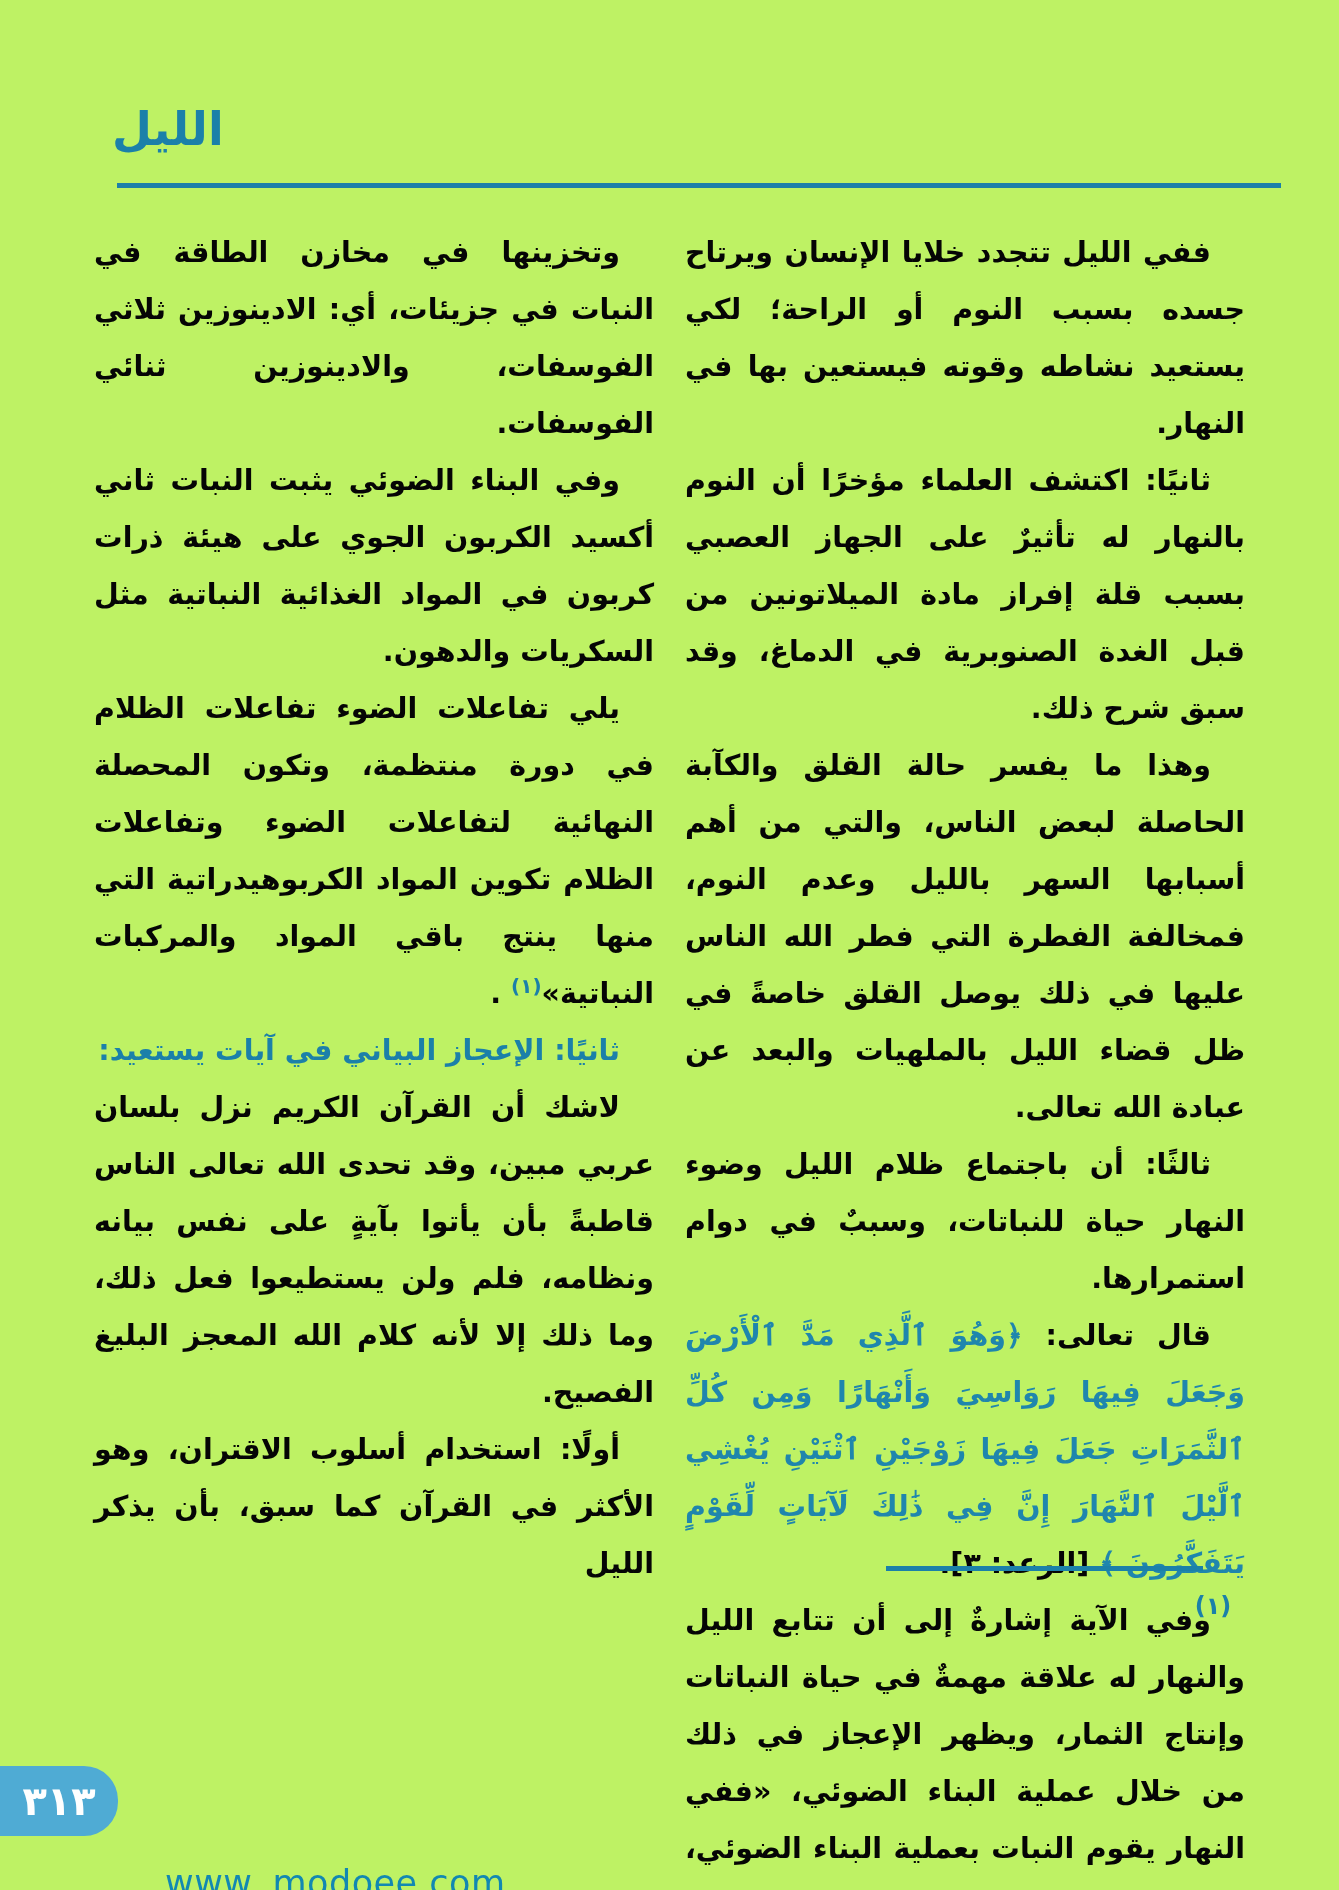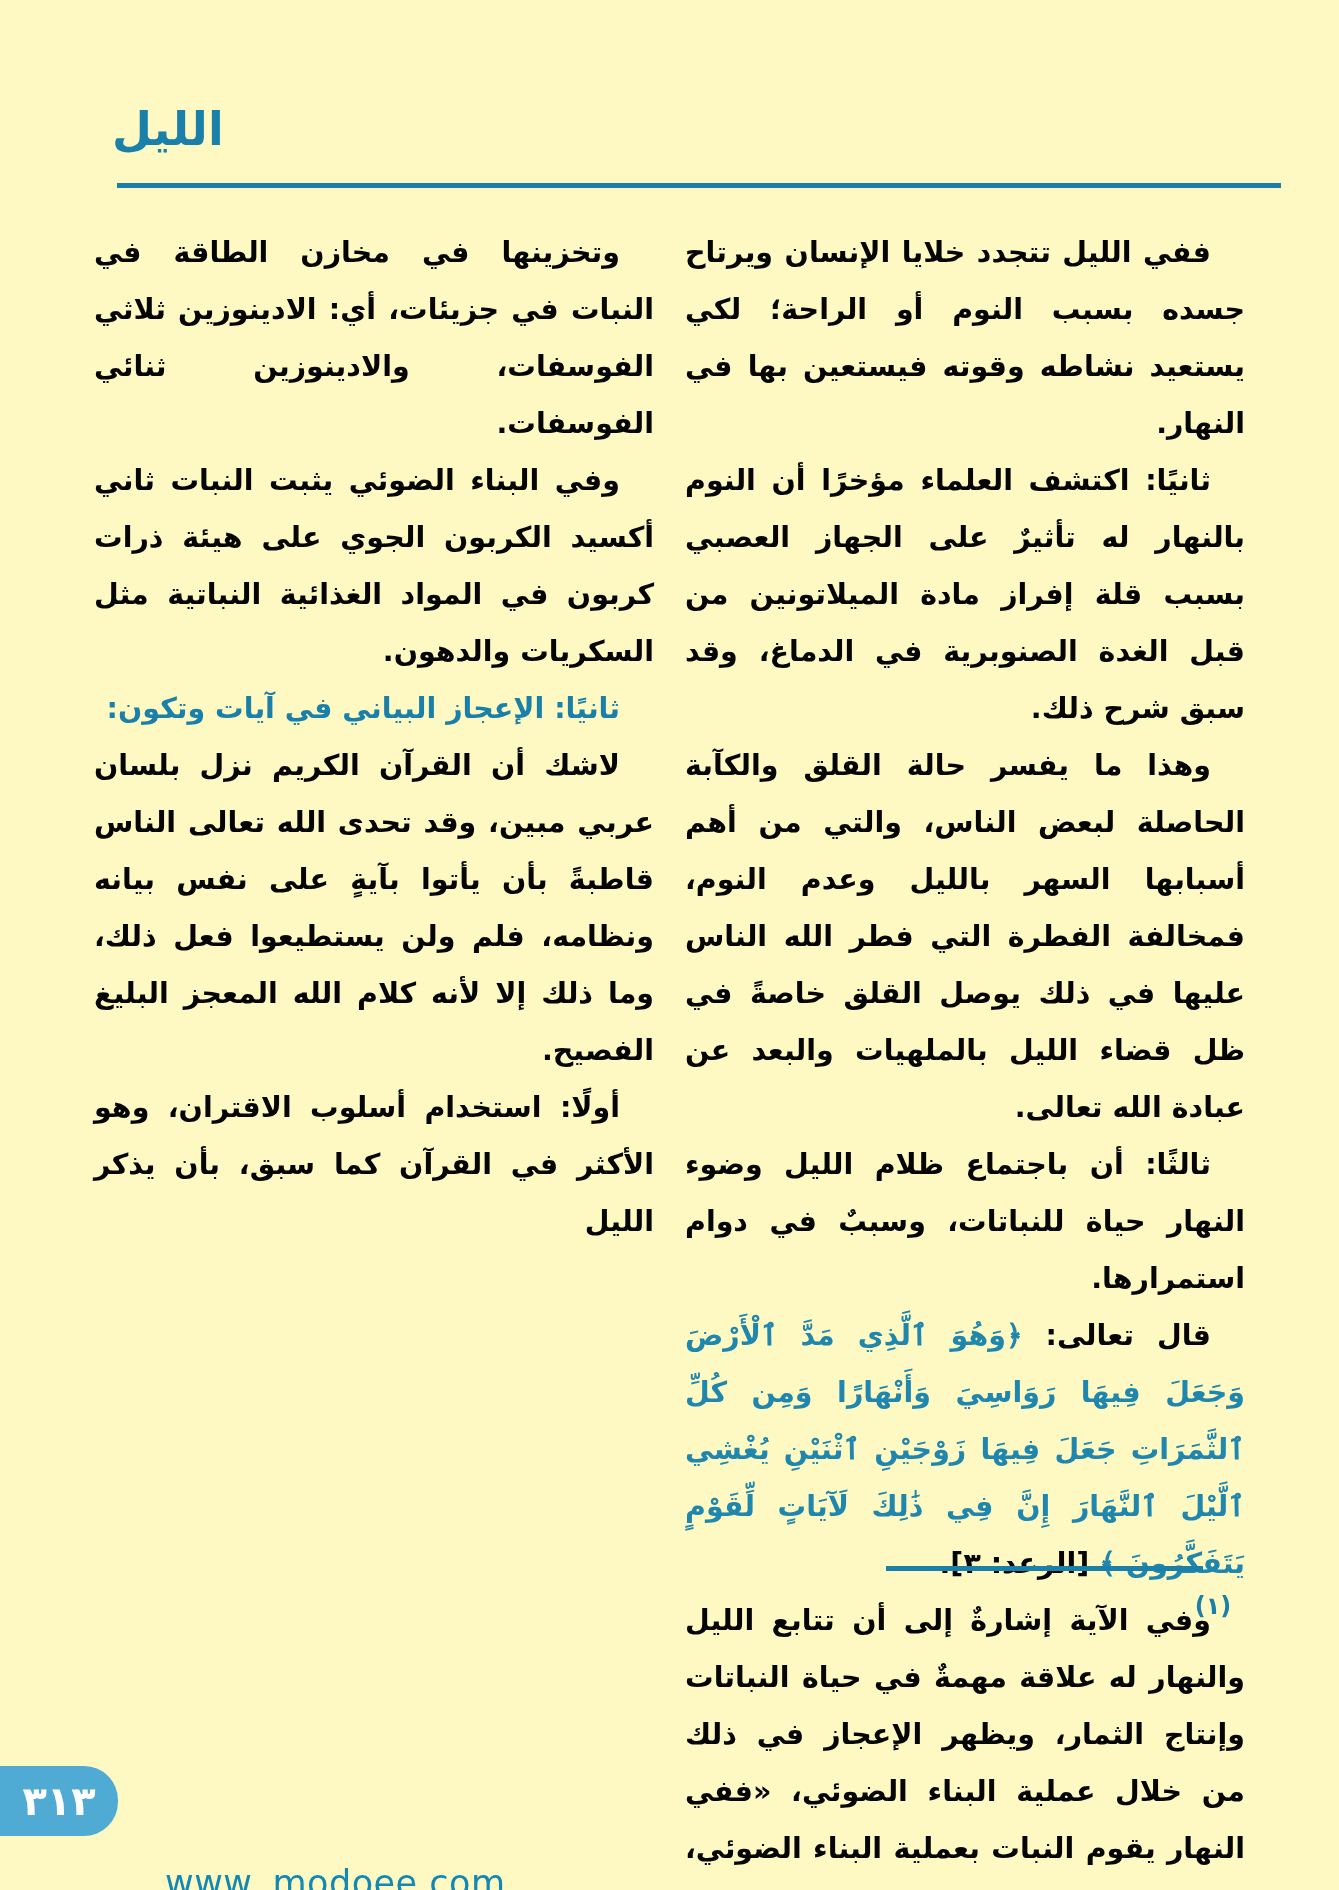--- a/index.html
+++ b/index.html
@@ -1,19 +1,19 @@
 <!DOCTYPE html>
 <html lang="ar" dir="rtl"><head>
 <meta charset="utf-8">
 <style>
   html,body { margin:0; padding:0; background:#ffffff; }
   .page {
     position:relative;
     width:1339px; height:1890px;
-    background:#fef9c3;
+    background:#bef264;
     overflow:hidden;
     font-family:"DejaVu Sans", sans-serif;
     direction:rtl;
   }
   
   .chapter-title {
     position:absolute; left:112px; top:102px;
     font-size:46px; font-weight:700; color:#1b80a9;
     line-height:1.2;
   }
@@ -89,21 +89,22 @@
       <p><span>ثانيًا: اكتشف العلماء مؤخرًا أن النوم بالنهار له تأثيرٌ على الجهاز العصبي بسبب قلة إفراز مادة الميلاتونين من قبل الغدة الصنوبرية في الدماغ، وقد سبق شرح ذلك.</span></p>
       <p><span>وهذا ما يفسر حالة القلق والكآبة الحاصلة لبعض الناس، والتي من أهم أسبابها السهر بالليل وعدم النوم، فمخالفة الفطرة التي فطر الله الناس عليها في ذلك يوصل القلق خاصةً في ظل قضاء الليل بالملهيات والبعد عن عبادة الله تعالى.</span></p>
       <p><span>ثالثًا: أن باجتماع ظلام الليل وضوء النهار حياة للنباتات، وسببٌ في دوام استمرارها.</span></p>
       <p class="verse-p"><span>قال تعالى: </span><span class="quran">﴿وَهُوَ ٱلَّذِي مَدَّ ٱلْأَرْضَ وَجَعَلَ فِيهَا رَوَاسِيَ وَأَنْهَارًا وَمِن كُلِّ ٱلثَّمَرَاتِ جَعَلَ فِيهَا زَوْجَيْنِ ٱثْنَيْنِ يُغْشِي ٱلَّيْلَ ٱلنَّهَارَ إِنَّ فِي ذَٰلِكَ لَآيَاتٍ لِّقَوْمٍ يَتَفَكَّرُونَ ﴾</span><span class="verse-ref"> [الرعد: ٣].</span></p>
       <p><span>وفي الآية إشارةٌ إلى أن تتابع الليل والنهار له علاقة مهمةٌ في حياة النباتات وإنتاج الثمار، ويظهر الإعجاز في ذلك من خلال عملية البناء الضوئي، «ففي النهار يقوم النبات بعملية البناء الضوئي، وبها يستطيع النبات تحويل الطاقة الضوئية للنهار إلى طاقة كيماوية مخزنة في الروابط بين جزيئات المواد الغذائية الناتجة في النبات،</span></p>
     </div>
 
     <div class="col">
       <p><span>وتخزينها في مخازن الطاقة في النبات في جزيئات، أي: الادينوزين ثلاثي الفوسفات، والادينوزين ثنائي الفوسفات.</span></p>
       <p><span>وفي البناء الضوئي يثبت النبات ثاني أكسيد الكربون الجوي على هيئة ذرات كربون في المواد الغذائية النباتية مثل السكريات والدهون.</span></p>
-      <p class="section-heading">ثانيًا: الإعجاز البياني في آيات وتكون:</p>
+      <p><span>يلي تفاعلات الضوء تفاعلات الظلام في دورة منتظمة، وتكون المحصلة النهائية لتفاعلات الضوء وتفاعلات الظلام تكوين المواد الكربوهيدراتية التي منها ينتج باقي المواد والمركبات النباتية»</span><span class="fnref">(١)</span><span> .</span></p>
+      <p class="section-heading">ثانيًا: الإعجاز البياني في آيات يستعيد:</p>
       <p><span>لاشك أن القرآن الكريم نزل بلسان عربي مبين، وقد تحدى الله تعالى الناس قاطبةً بأن يأتوا بآيةٍ على نفس بيانه ونظامه، فلم ولن يستطيعوا فعل ذلك، وما ذلك إلا لأنه كلام الله المعجز البليغ الفصيح.</span></p>
       <p><span>أولًا: استخدام أسلوب الاقتران، وهو الأكثر في القرآن كما سبق، بأن يذكر الليل</span></p>
     </div>
 
   </div>
 
   <div class="footnote">
     <div class="fn-rule"></div>
     <div class="fn-body">
       <span class="fn-marker">(١)</span>

